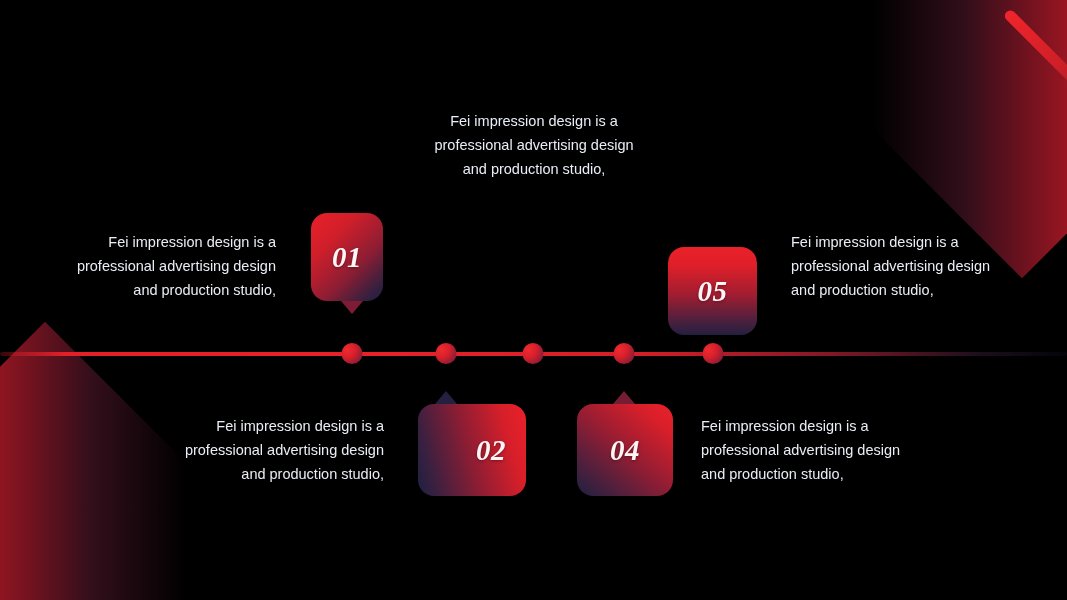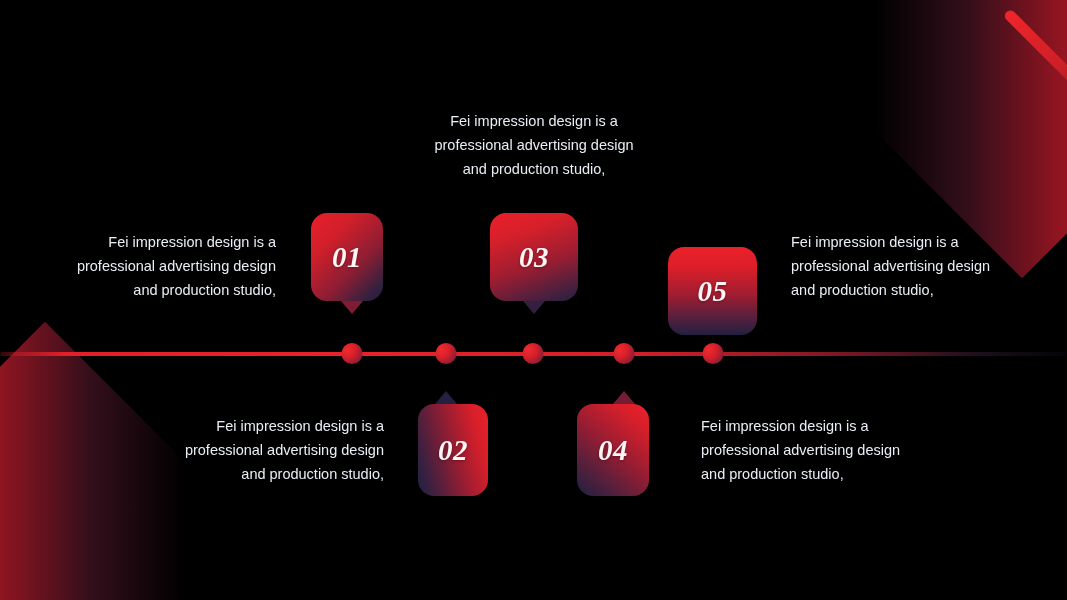--- a/index.html
+++ b/index.html
@@ -110,21 +110,21 @@
   .tail-up {
     top: -13px;
     border-left: 11px solid transparent;
     border-right: 11px solid transparent;
   }
 
   
   .card-01 { background: linear-gradient(135deg, #e8202a 0%, #d21f2a 28%, #8e1d33 62%, #35203f 88%, #1d2040 100%); }
   .card-01 .tail-down { border-top: 13px solid #7d1c33; }
 
-  .card-02 { background: linear-gradient(75deg, #1d2040 0%, #3d2040 16%, #8e1d33 48%, #d61f2a 80%, #ea2129 100%); }
+  .card-02 { background: linear-gradient(75deg, #1d2040 0%, #3d2040 16%, #8e1d33 48%, #d61f2a 80%, #ea2129 100%); padding-left: 38px; }
   .card-02 .tail-up { border-bottom: 13px solid #24203f; }
 
   .card-03 { background: linear-gradient(160deg, #e8202a 0%, #d8202a 24%, #9c1d31 58%, #3e2040 90%, #25203f 100%); }
   .card-03 .tail-down { border-top: 13px solid #332040; }
 
   .card-04 { background: linear-gradient(40deg, #1f2040 0%, #46203e 18%, #9a1d32 52%, #d81f2a 82%, #eb2129 100%); }
   .card-04 .tail-up { border-bottom: 13px solid #741d35; }
 
   .card-05 { background: linear-gradient(180deg, #ea2129 0%, #dd1f29 22%, #a11d31 54%, #46203e 86%, #241f40 100%); margin-top: 34px; }
 
@@ -175,32 +175,28 @@
 
   <div class="para left" style="left:701px; top:414px; width:206px;">Fei impression design is a
 professional advertising design
 and production studio,</div>
 
   <div class="num-card card-01" style="left:311px; top:213px; width:72px; height:88px;">
     <span class="num">01</span>
     <span class="tail tail-down" style="left:30px;"></span>
   </div>
 
-  <div class="num-card card-03" style="left:490px; top:213px; width:88px; height:88px;">
-    <span class="num">03</span>
-    <span class="tail tail-down" style="left:33px;"></span>
-  </div>
 
   <div class="num-card card-05" style="left:668px; top:213px; width:89px; height:88px;">
     <span class="num">05</span>
   </div>
 
   <div class="num-card card-02" style="left:418px; top:404px; width:70px; height:92px;">
     <span class="num">02</span>
     <span class="tail tail-up" style="left:17px;"></span>
   </div>
 
-  <div class="num-card card-04" style="left:577px; top:404px; width:72px; height:92px;">
+  <div class="num-card card-04" style="left:577px; top:404px; width:96px; height:92px;">
     <span class="num">04</span>
     <span class="tail tail-up" style="left:36px;"></span>
   </div>
 
 </div>
 
 </body></html>

